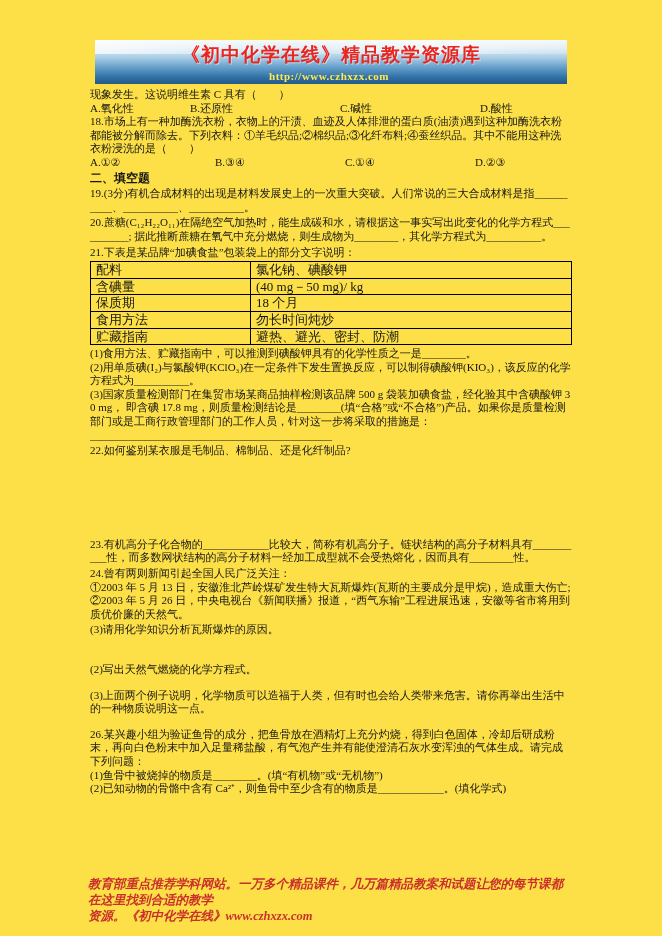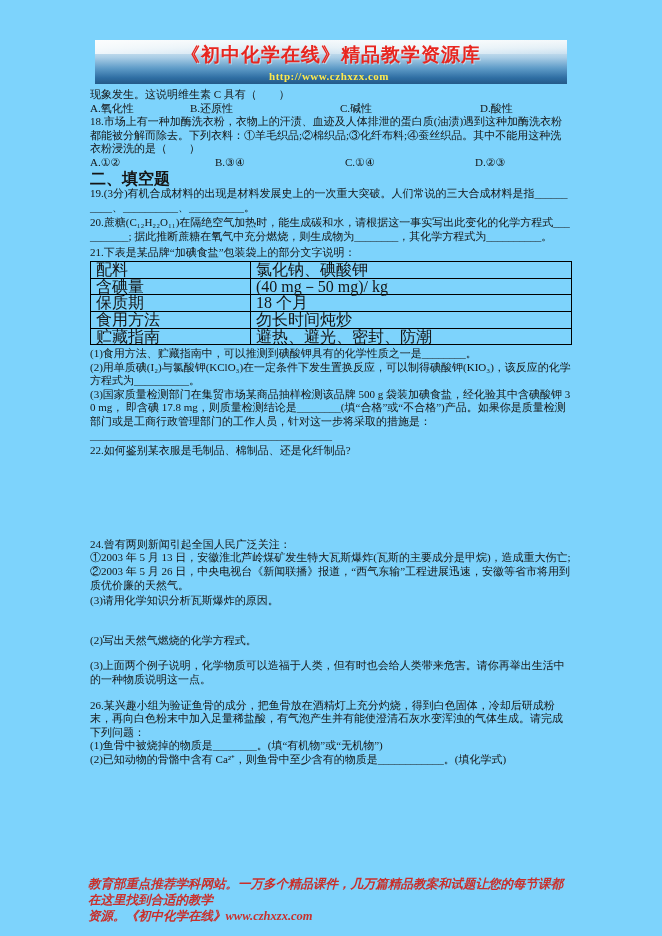--- a/index.html
+++ b/index.html
@@ -1,19 +1,19 @@
 <!DOCTYPE html>
 <html><head>
 <meta charset="utf-8">
 <style>
   * { margin:0; padding:0; box-sizing:border-box; }
   html,body { background:#ffffff; }
   body { font-family:"Liberation Serif", serif; }
   .page {
-    position:relative; width:662px; height:936px; background:#7dd3fc;
+    position:relative; width:662px; height:936px; background:#fde047;
     overflow:hidden; color:#151515;
   }
   .banner {
     position:absolute; top:40px; left:95px; width:472px; height:44px;
     background:linear-gradient(180deg,#f2f7fa 0%,#dcebf4 18%,#a9cde6 40%,#5f9cc8 64%,#2f6ea3 86%,#245a88 100%);
     overflow:hidden;
   }
   .banner:before{
     content:""; position:absolute; left:0; right:0; top:0; height:14px;
     background:linear-gradient(90deg, rgba(255,255,255,.75), rgba(255,255,255,.15) 40%, rgba(255,255,255,.6) 70%, rgba(255,255,255,.2));
@@ -29,23 +29,23 @@
   }
   .doc {
     position:absolute; top:88px; left:90px; width:482px;
     font-size:11px; line-height:13.6px; word-break:break-all;
   }
   .block { margin:0; }
   .opts { display:flex; }
   .opts span { display:inline-block; }
   .q17o0 { width:100px; } .q17o1 { width:150px; } .q17o2 { width:140px; }
   .q18o0 { width:125px; } .q18o1 { width:130px; } .q18o2 { width:130px; }
-  .heading { font-weight:bold; font-size:16px; margin:2px 0 2px 0; }
+  .heading { font-weight:bold; font-size:12px; margin:2px 0 2px 0; }
   table.salt { border-collapse:collapse; width:100%; margin:2px 0 2px 0; }
-  table.salt td { border:1px solid #000; font-size:16px; padding:1px 5px; height:15px; }
+  table.salt td { border:1px solid #000; font-size:13px; padding:1px 5px; height:15px; }
   table.salt td.lbl { width:160px; }
   .gap-sm { margin-bottom:12px; }
   .gap-md { margin-bottom:26px; }
   .gap-xl { margin-bottom:80px; }
   .mt-xs { margin-top:2px; }
   .footer {
     position:absolute; left:88px; width:486px; bottom:12px;
     color:#c9302c; font-size:12.5px; line-height:16px;
     font-style:italic; font-weight:bold;
   }
@@ -109,20 +109,21 @@
       </tbody>
     </table>
 
     <p class="block">(1)食用方法、贮藏指南中，可以推测到碘酸钾具有的化学性质之一是________。</p>
     <p class="block">(2)用单质碘(I₂)与氯酸钾(KClO₃)在一定条件下发生置换反应，可以制得碘酸钾(KIO₃)，该反应的化学方程式为__________。</p>
     <p class="block">(3)国家质量检测部门在集贸市场某商品抽样检测该品牌 500 g 袋装加碘食盐，经化验其中含碘酸钾 30 mg， 即含碘 17.8 mg，则质量检测结论是________(填“合格”或“不合格”)产品。如果你是质量检测部门或是工商行政管理部门的工作人员，针对这一步将采取的措施是：</p>
     <p class="block">____________________________________________</p>
 
     <p class="block gap-xl mt-xs">22.如何鉴别某衣服是毛制品、棉制品、还是化纤制品?</p>
 
+    <p class="block">23.有机高分子化合物的____________比较大，简称有机高分子。链状结构的高分子材料具有__________性，而多数网状结构的高分子材料一经加工成型就不会受热熔化，因而具有________性。</p>
 
     <p class="block mt-xs">24.曾有两则新闻引起全国人民广泛关注：</p>
     <p class="block">①2003 年 5 月 13 日，安徽淮北芦岭煤矿发生特大瓦斯爆炸(瓦斯的主要成分是甲烷)，造成重大伤亡;②2003 年 5 月 26 日，中央电视台《新闻联播》报道，“西气东输”工程进展迅速，安徽等省市将用到质优价廉的天然气。</p>
     <p class="block gap-md mt-xs">(3)请用化学知识分析瓦斯爆炸的原因。</p>
     <p class="block gap-sm">(2)写出天然气燃烧的化学方程式。</p>
     <p class="block gap-sm">(3)上面两个例子说明，化学物质可以造福于人类，但有时也会给人类带来危害。请你再举出生活中的一种物质说明这一点。</p>
 
 
     <p class="block">26.某兴趣小组为验证鱼骨的成分，把鱼骨放在酒精灯上充分灼烧，得到白色固体，冷却后研成粉末，再向白色粉末中加入足量稀盐酸，有气泡产生并有能使澄清石灰水变浑浊的气体生成。请完成下列问题：</p>
     <p class="block">(1)鱼骨中被烧掉的物质是________。(填“有机物”或“无机物”)</p>

